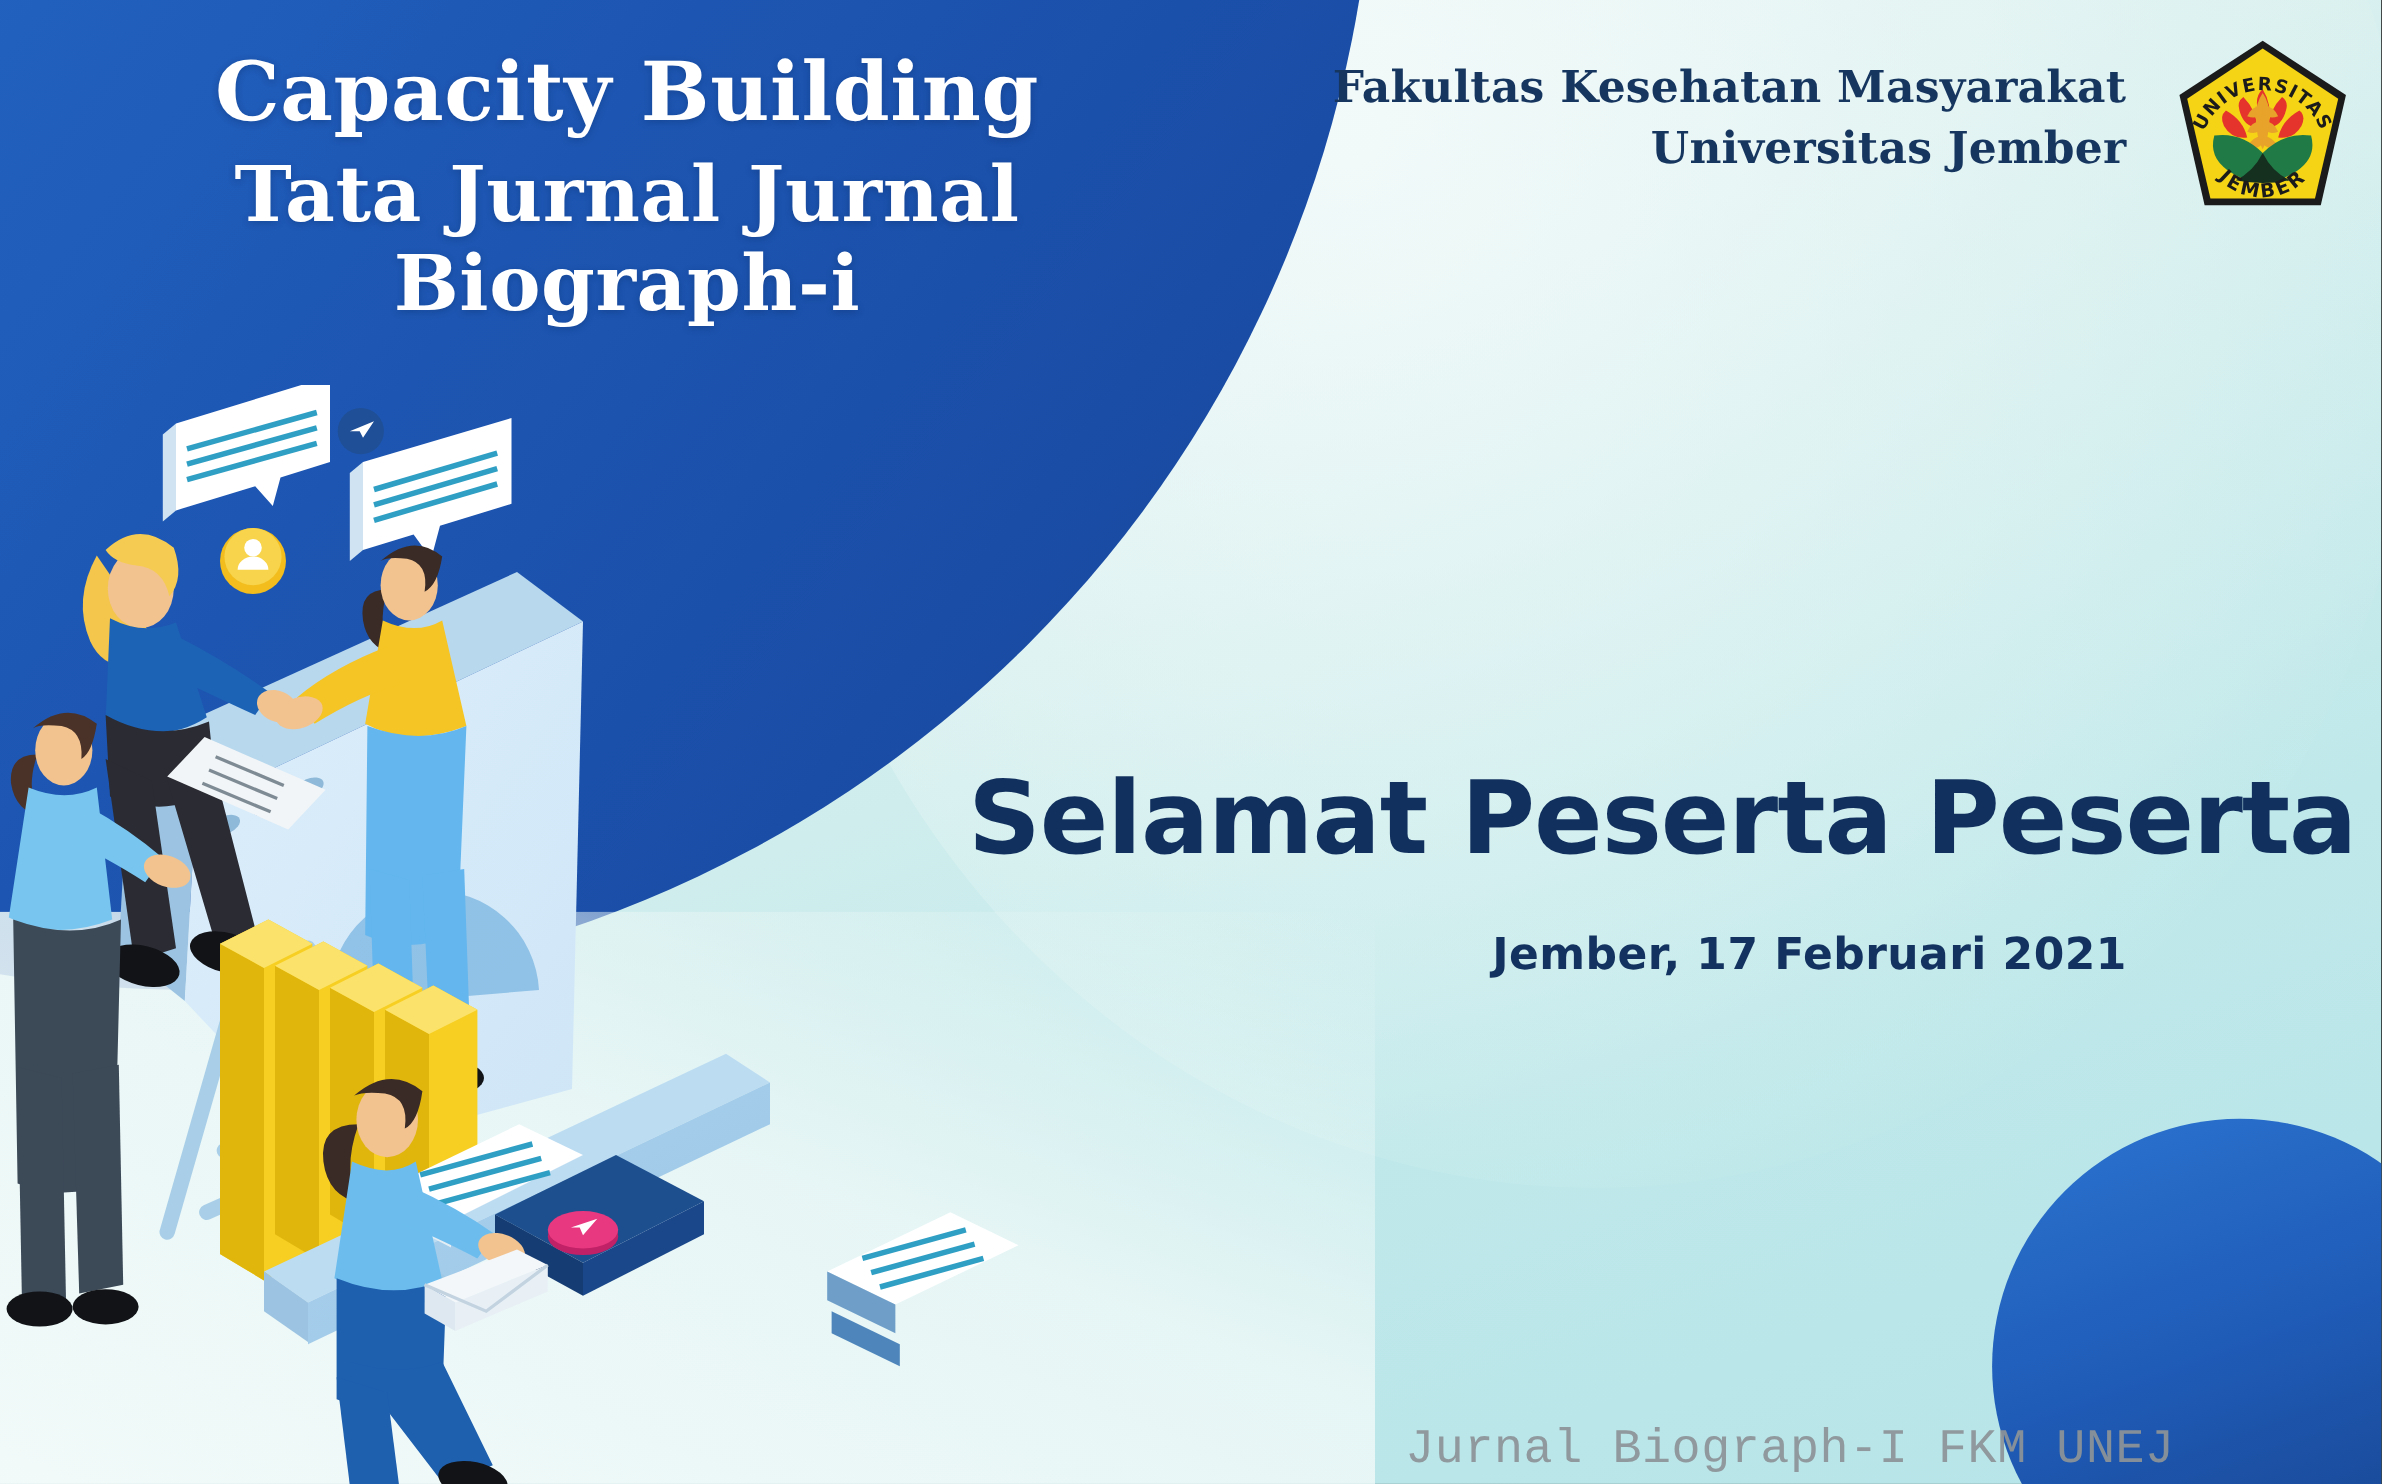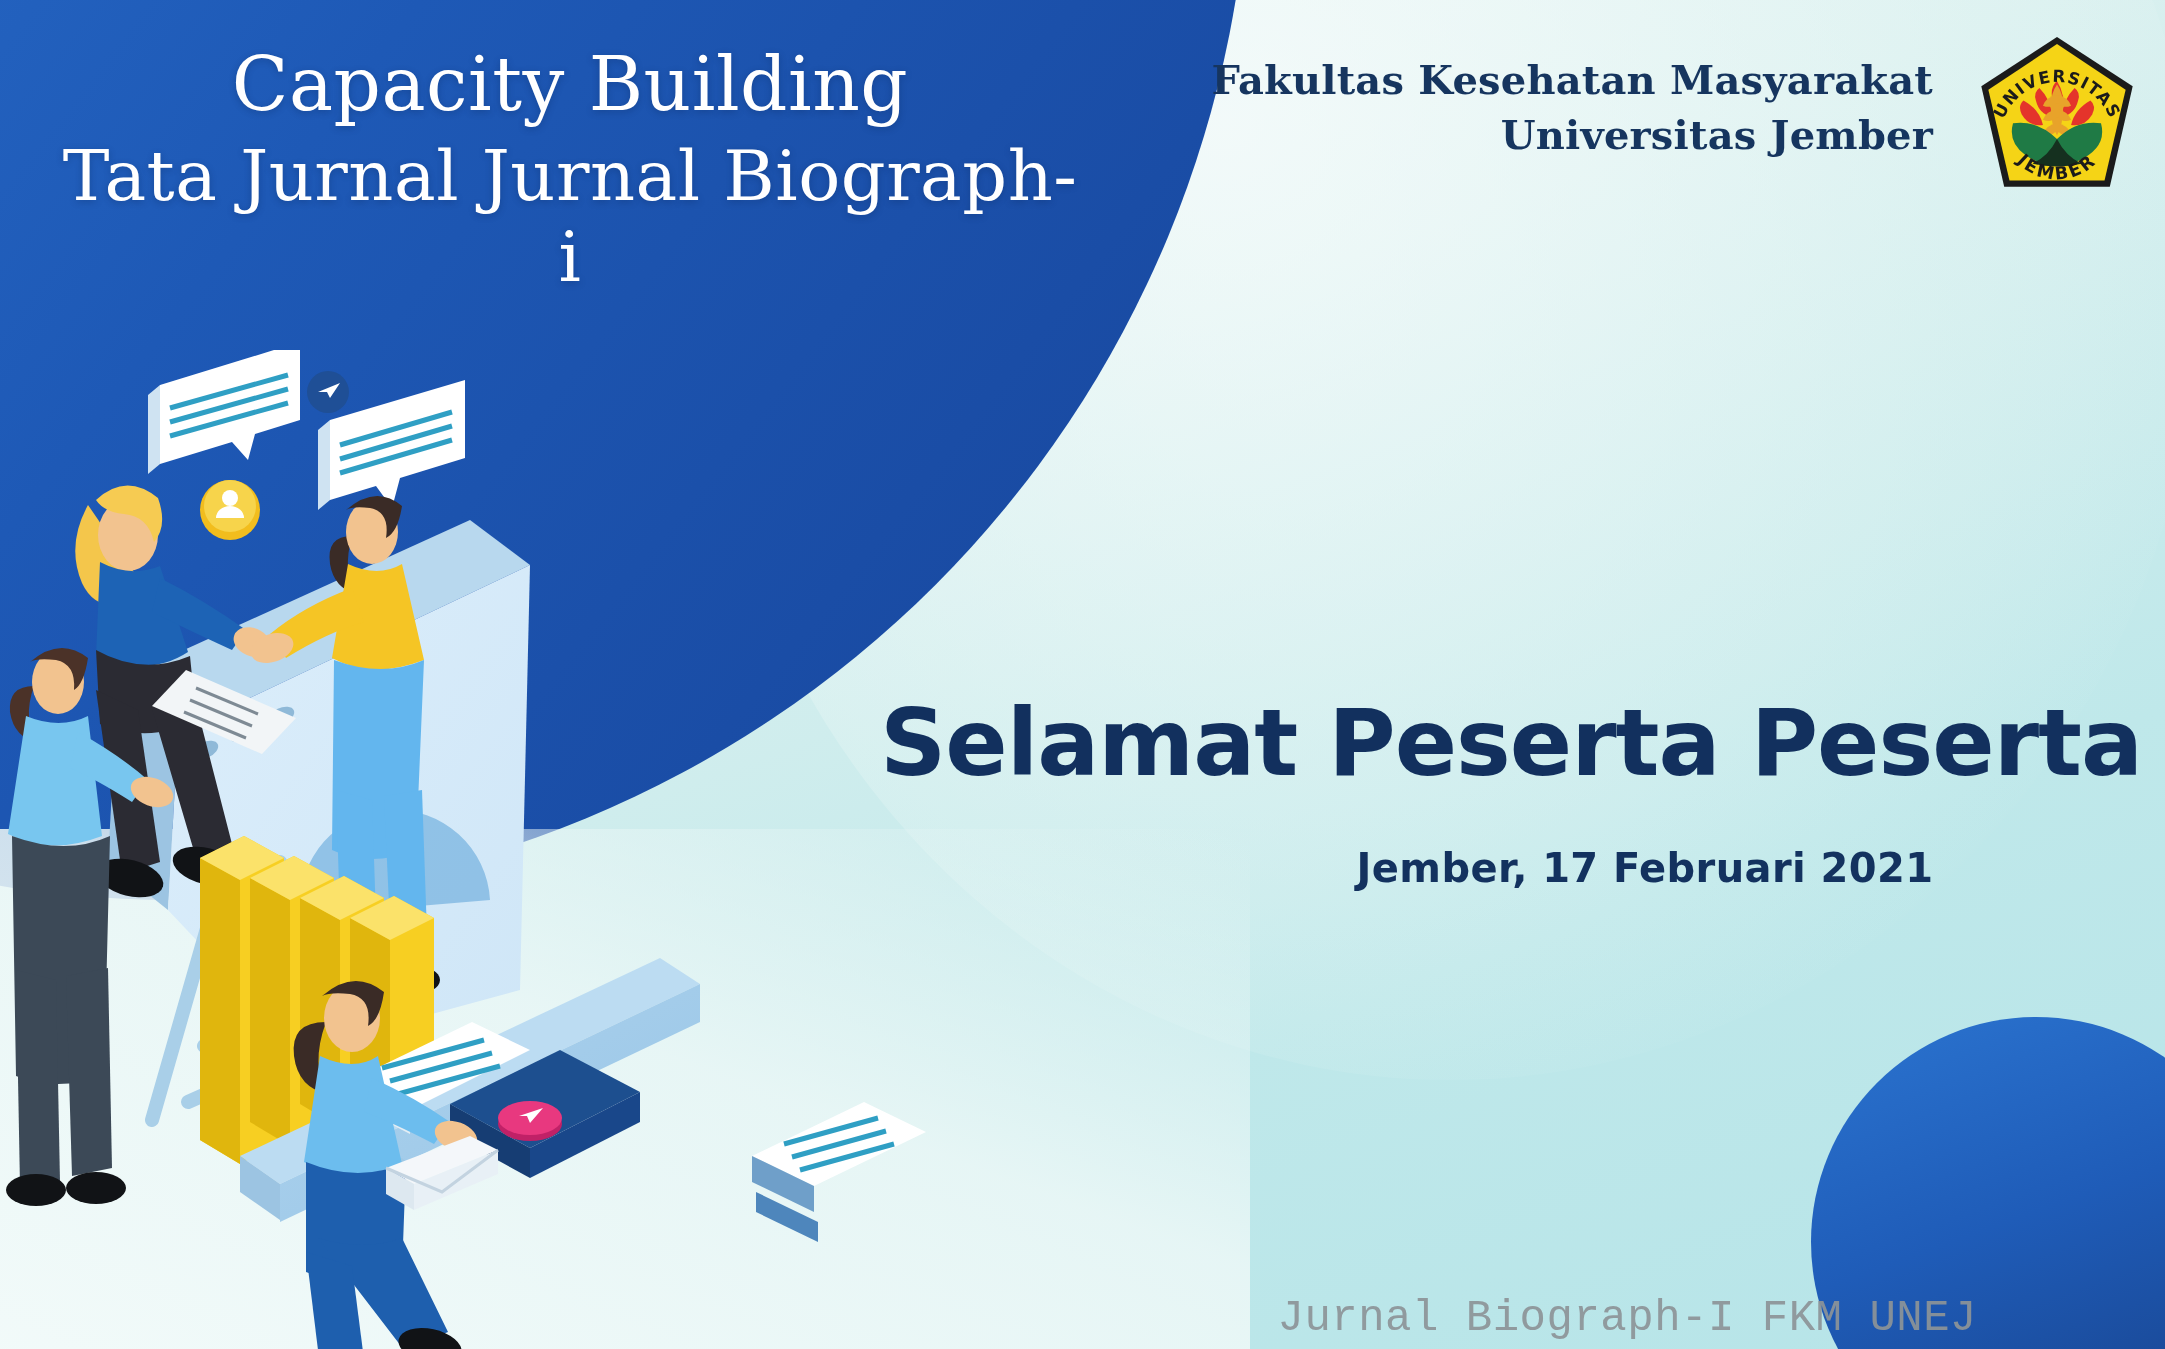--- a/index.html
+++ b/index.html
@@ -30,21 +30,21 @@
     pointer-events:none;
   }
   .corner-circle{
     position:absolute;right:-96px;bottom:-118px;width:450px;height:450px;border-radius:50%;
     background:linear-gradient(160deg,#2b74d0 0%,#1f5cb8 45%,#173f86 100%);
   }
   
   .title-block{position:absolute;left:60px;top:42px;width:1020px;text-align:center;}
   .title-line{
     font-family:"DejaVu Serif",serif;color:#ffffff;letter-spacing:.5px;
-    line-height:1.16;font-weight:400;text-shadow:0 2px 7px rgba(10,40,90,.33);
+    line-height:1.16;font-weight:700;text-shadow:0 2px 7px rgba(10,40,90,.33);
   }
   .title-l1{font-size:74px;}
   .title-l2{font-size:70px;margin-top:8px;}
 
   .fac-block{position:absolute;right:232px;top:52px;text-align:right;}
   .fac-line{
     font-family:"DejaVu Serif",serif;font-weight:700;color:#16355f;font-size:40px;
     line-height:1.38;letter-spacing:.2px;
   }
 

